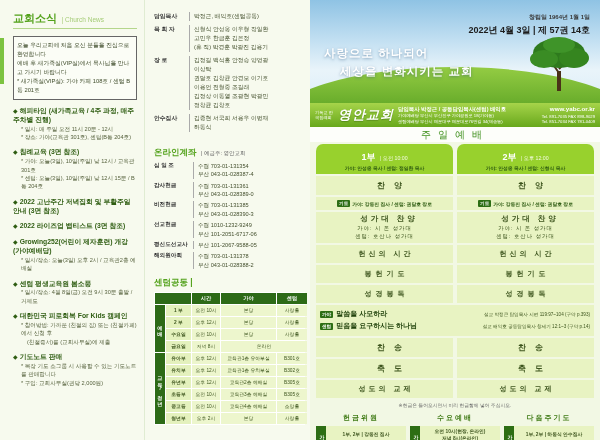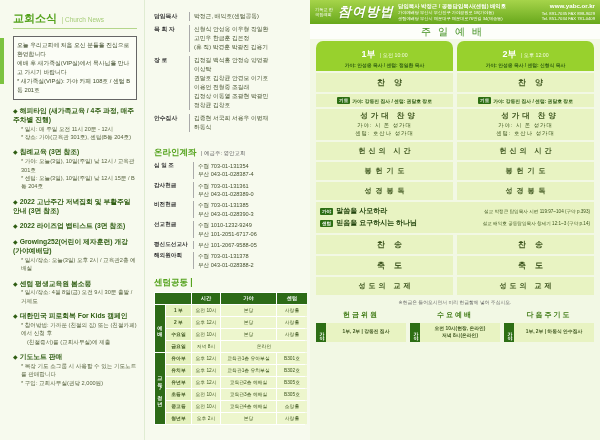--- a/index.html
+++ b/index.html
@@ -254,24 +254,39 @@
       <div class="sc">소망홀</div>
       <div class="sc name">청년부</div>
       <div class="sc">오후 2시</div>
       <div class="sc">본당</div>
       <div class="sc">사랑홀</div>
     </div>
   </div>
 </div>
 
 <div class="right">
+  <div class="photo">
+    <div class="hill"></div>
+    <svg class="tree" width="70" height="62" viewBox="0 0 70 62">
+      <rect x="33" y="38" width="4" height="20" fill="#4a3118"></rect>
+      <path d="M35 40 L28 30 M35 36 L42 28" stroke="#4a3118" stroke-width="2"></path>
+      <ellipse cx="35" cy="20" rx="26" ry="15" fill="#2e7a1d"></ellipse>
+      <ellipse cx="20" cy="26" rx="14" ry="9" fill="#3a8c24"></ellipse>
+      <ellipse cx="50" cy="25" rx="15" ry="10" fill="#35851f"></ellipse>
+      <ellipse cx="35" cy="12" rx="16" ry="8" fill="#3f9429"></ellipse>
+    </svg>
+    <div class="founded">창립일  1964년   1월   1일</div>
+    <div class="issue">2022년  4월  3일 | 제 57권 14호</div>
+    <div class="slogan1">사랑으로 하나되어</div>
+    <div class="slogan2">세상을 변화시키는 교회</div>
+  </div>
 
   <div class="infobar">
     <div class="denom">기독교 한국침례회</div>
-    <div class="logo">참여방법</div>
+    <div class="logo">영안교회</div>
     <div class="pastors-block">
       <div class="pastors">담임목사 박정근 / 공동담임목사(센텀) 배익호</div>
       <div>가야예배당  부산시 부산진구 가야공원로 18(가야동)</div>
       <div>센텀예배당  부산시 해운대구 해운대로76번길 34(재송동)</div>
     </div>
     <div class="web-block">
       <div class="web">www.yabc.or.kr</div>
       <div>Tel. 891-7035  FAX 898-9029</div>
       <div>Tel. 851-7034  FAX 781-0409</div>
     </div>

